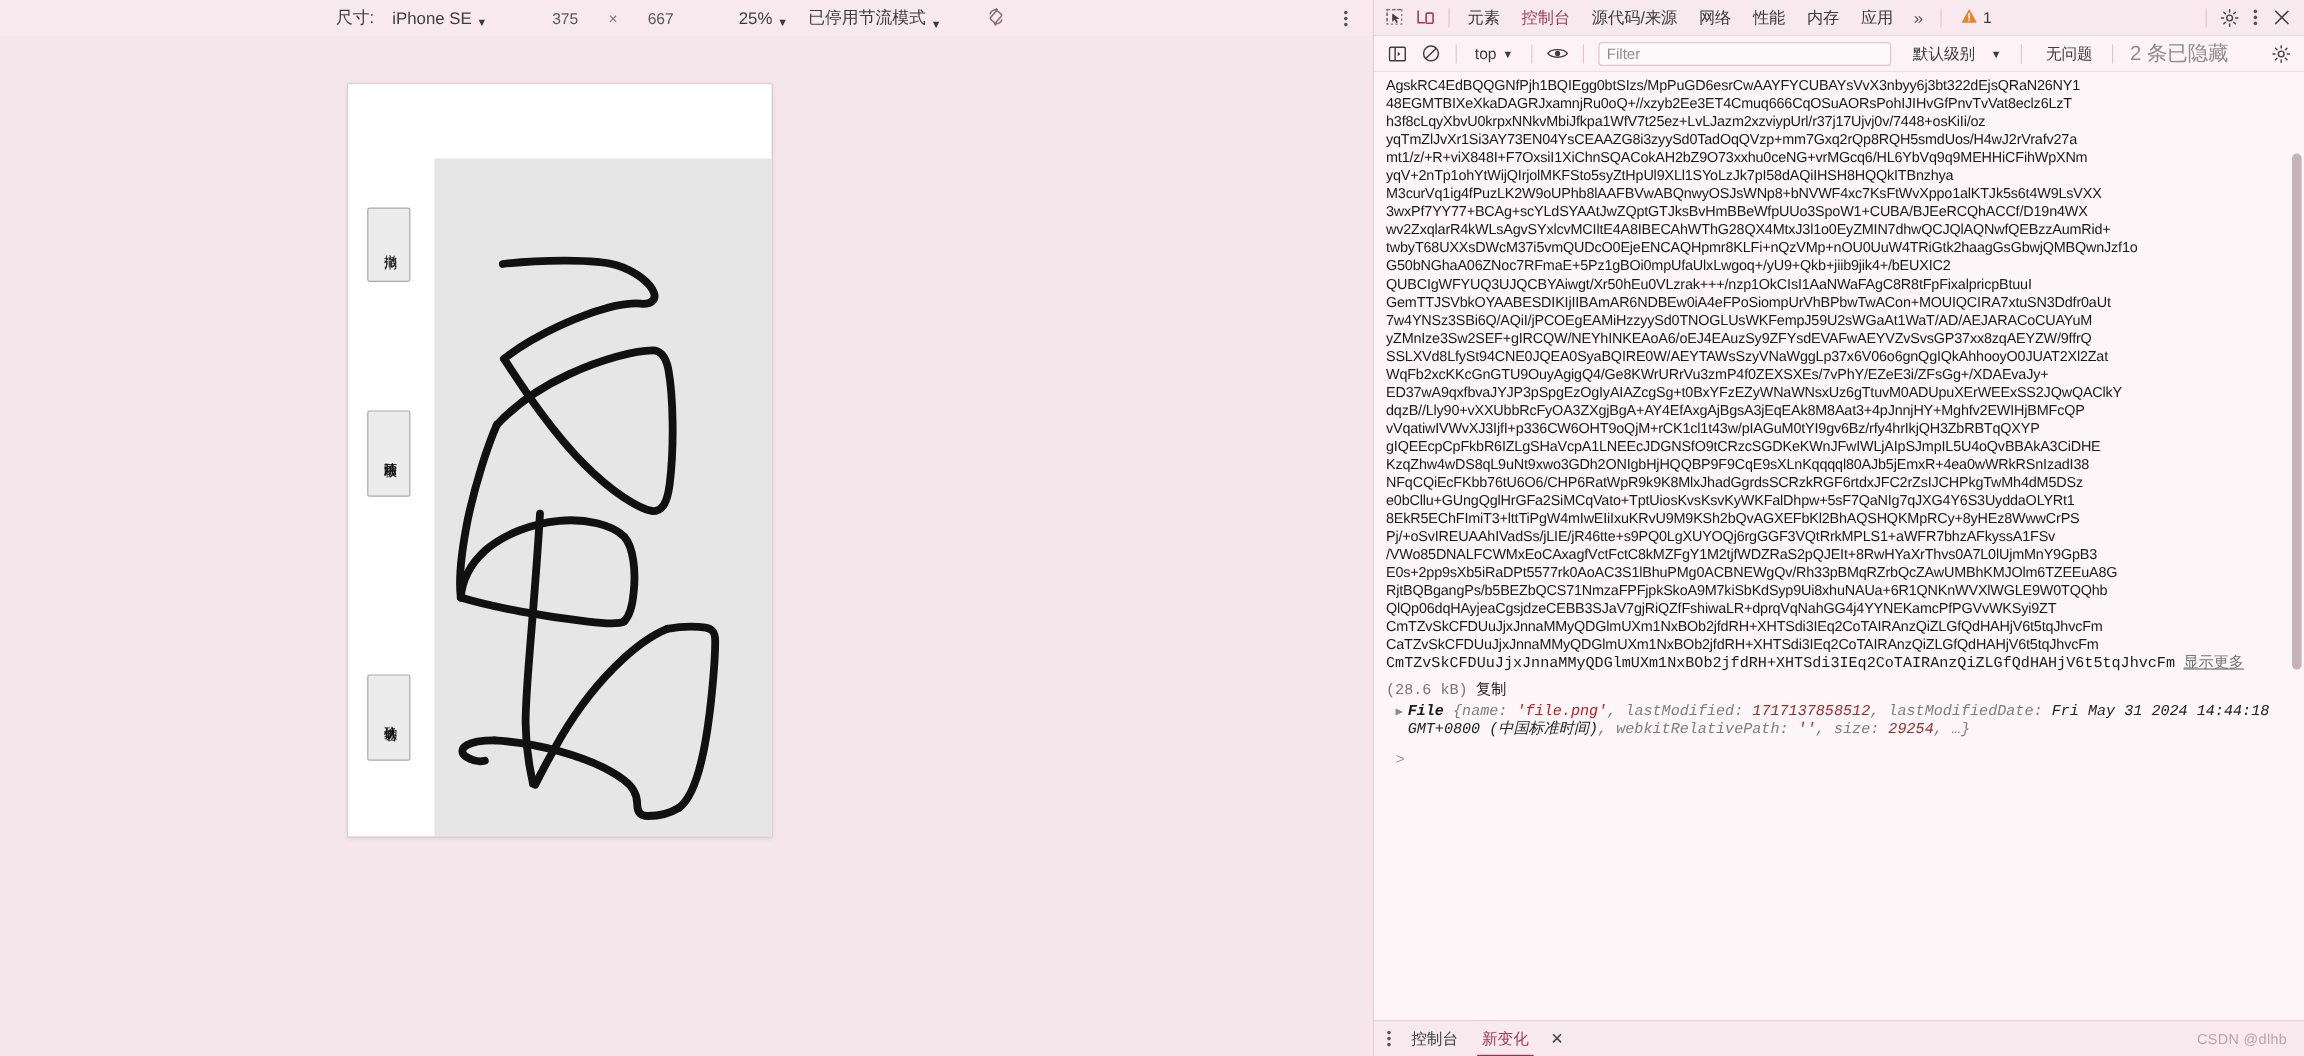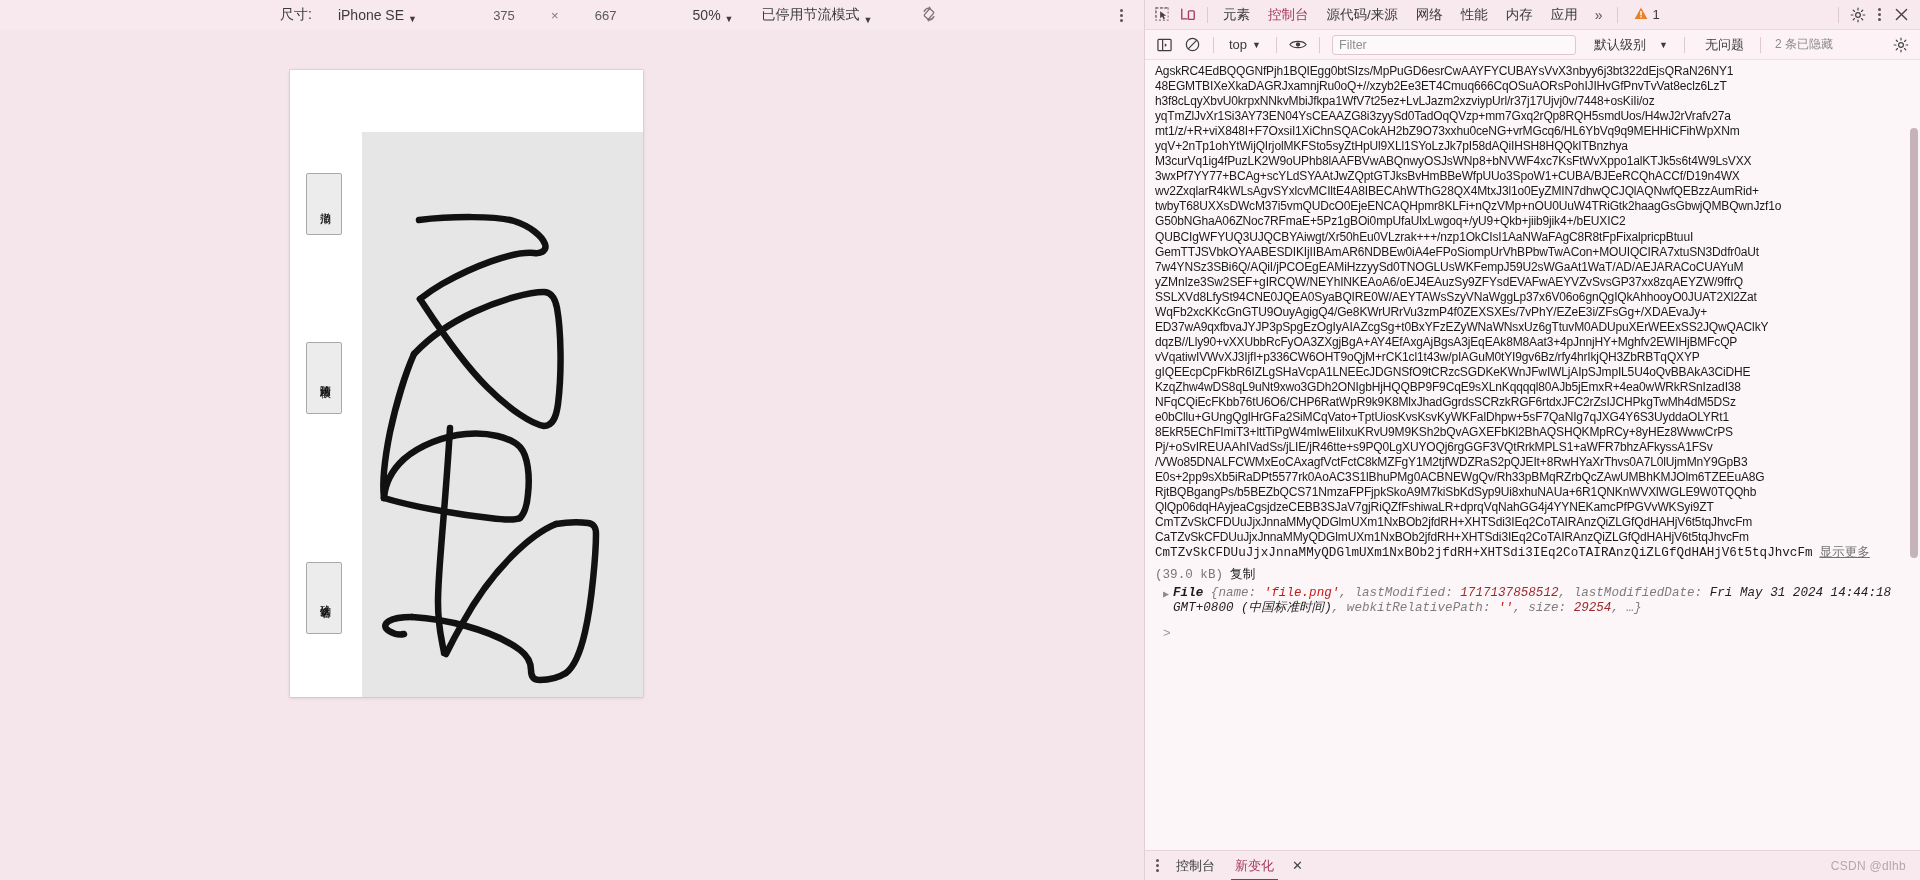--- a/index.html
+++ b/index.html
@@ -17,21 +17,21 @@
     background: #f5e6ec;
     position: relative;
     flex: 0 0 1144px;
   }
   #device-toolbar {
     height: 30px; width: 100%;
     display: flex; align-items: center;
     background: #f7e9ee;
     font-size: 14px; color: #3c3c3c;
     padding-left: 280px;
-    gap: 16px;
+    gap: 5px;
   }
   #device-toolbar .dt-label { margin-right: 4px; }
   #device-toolbar .dt-sel {
     display: inline-flex; align-items: flex-end; gap: 4px;
     padding: 2px 6px; border-radius: 3px; cursor: default;
   }
   #device-toolbar .caret { font-size: 9px; position: relative; top: 1px; }
   #device-toolbar .dim-box {
     width: 46px; text-align: center; color: #5a5a5a;
     font-size: 13px;
@@ -132,21 +132,21 @@
     padding: 0 6px; margin-left: 4px;
     outline: none;
     font-family: "Liberation Sans", sans-serif;
   }
   #filter-input::placeholder { color: #8f8f8f; }
   #level-select {
     display: flex; align-items: center; gap: 13px;
     padding: 2px 8px; margin-left: 8px; cursor: pointer;
   }
   #issues-btn { padding: 2px 8px; cursor: pointer; margin-left: 4px; }
-  #hidden-count { color: #8c8c8c; padding: 2px 6px; cursor: pointer; font-size: 12px; }
+  #hidden-count { color: #8c8c8c; padding: 2px 6px; cursor: pointer; font-size: 17px; }
   #console-toolbar .gear-right { margin-left: auto; }
 
   #console-body {
     flex: 1 1 auto; position: relative;
     background: #fdf6f8;
     overflow: hidden;
     padding: 4px 18px 0 10px;
   }
   #b64 {
     font-family: Liberation Sans, sans-serif;
@@ -223,21 +223,21 @@
       <span class="dt-sel">
         <span>iPhone SE</span>
         <span class="caret">▼</span>
       </span>
       <span class="spacer-sm"></span>
       <span class="dim-box">375</span>
       <span class="times">×</span>
       <span class="dim-box">667</span>
       <span class="spacer-sm"></span>
       <span class="dt-sel">
-        <span>50%</span>
+        <span>25%</span>
         <span class="caret">▼</span>
       </span>
       <span class="dt-sel">
         <span>已停用节流模式</span>
         <span class="caret">▼</span>
       </span>
       <span id="rotate-icon">
         <svg width="18" height="18" viewBox="0 0 24 24" fill="none" stroke="#5b4a50" stroke-width="1.7">
           <rect x="8" y="6" width="8" height="12" rx="1.5" transform="rotate(40 12 12)"></rect>
           <path d="M5.5 8.5 A7.5 7.5 0 0 1 13 4.2" stroke-linecap="round"></path>
@@ -433,21 +433,21 @@
 Pj/+oSvIREUAAhIVadSs/jLIE/jR46tte+s9PQ0LgXUYOQj6rgGGF3VQtRrkMPLS1+aWFR7bhzAFkyssA1FSv
 /VWo85DNALFCWMxEoCAxagfVctFctC8kMZFgY1M2tjfWDZRaS2pQJEIt+8RwHYaXrThvs0A7L0lUjmMnY9GpB3
 E0s+2pp9sXb5iRaDPt5577rk0AoAC3S1lBhuPMg0ACBNEWgQv/Rh33pBMqRZrbQcZAwUMBhKMJOlm6TZEEuA8G
 RjtBQBgangPs/b5BEZbQCS71NmzaFPFjpkSkoA9M7kiSbKdSyp9Ui8xhuNAUa+6R1QNKnWVXlWGLE9W0TQQhb
 QlQp06dqHAyjeaCgsjdzeCEBB3SJaV7gjRiQZfFshiwaLR+dprqVqNahGG4j4YYNEKamcPfPGVvWKSyi9ZT
 CmTZvSkCFDUuJjxJnnaMMyQDGlmUXm1NxBOb2jfdRH+XHTSdi3IEq2CoTAIRAnzQiZLGfQdHAHjV6t5tqJhvcFm
 CaTZvSkCFDUuJjxJnnaMMyQDGlmUXm1NxBOb2jfdRH+XHTSdi3IEq2CoTAIRAnzQiZLGfQdHAHjV6t5tqJhvcFm</div>
       <div id="b64-tail">
         <span>CmTZvSkCFDUuJjxJnnaMMyQDGlmUXm1NxBOb2jfdRH+XHTSdi3IEq2CoTAIRAnzQiZLGfQdHAHjV6t5tqJhvcFm</span>
         <span class="link-more">显示更多</span>
-        <span class="size-note">(39.0 kB)</span>
+        <span class="size-note">(28.6 kB)</span>
         <span class="copy-link">复制</span>
       </div>
 
       <div id="file-row">
         <span class="disclosure">▶</span>
         <span id="file-text">
           <span class="cls">File</span>
           <span class="key">{</span><span class="key">name:</span>
           <span class="str">'file.png'</span><span class="key">,</span>
           <span class="key">lastModified:</span>

